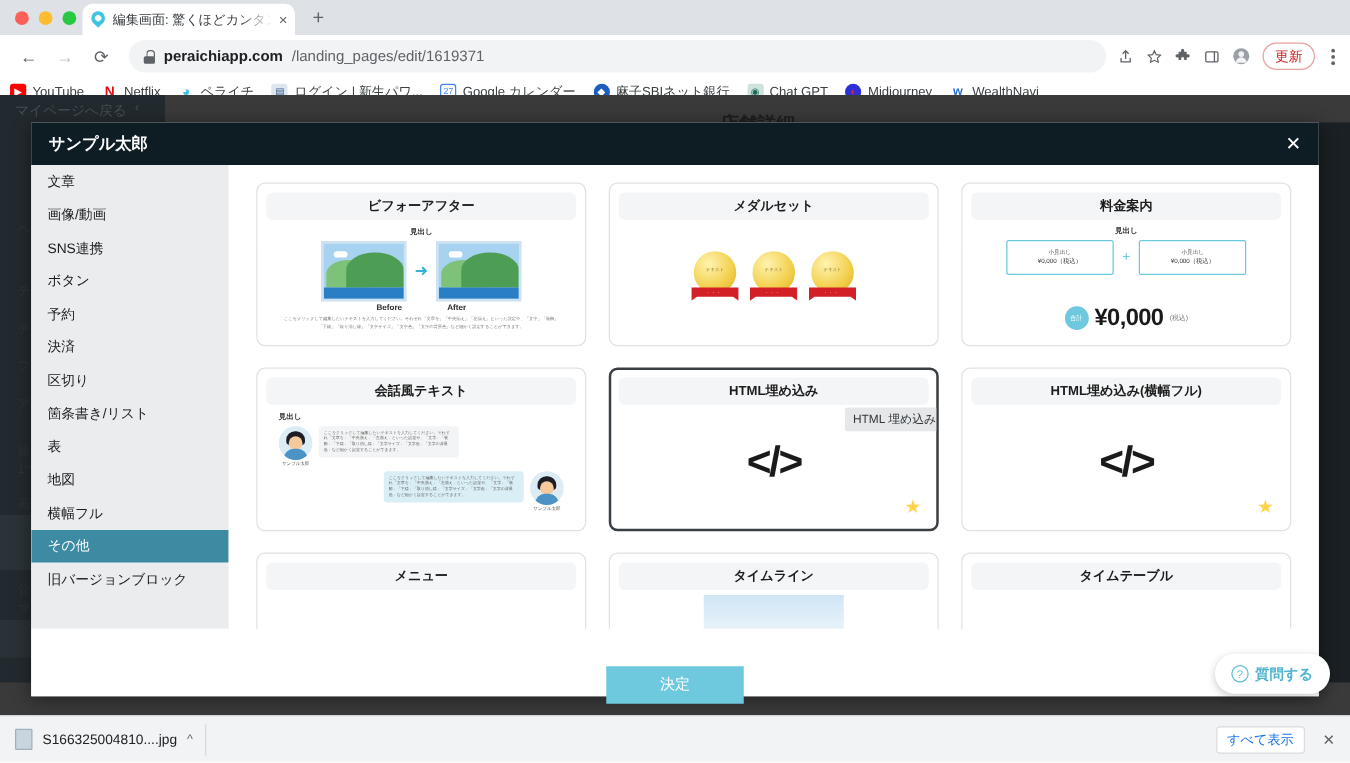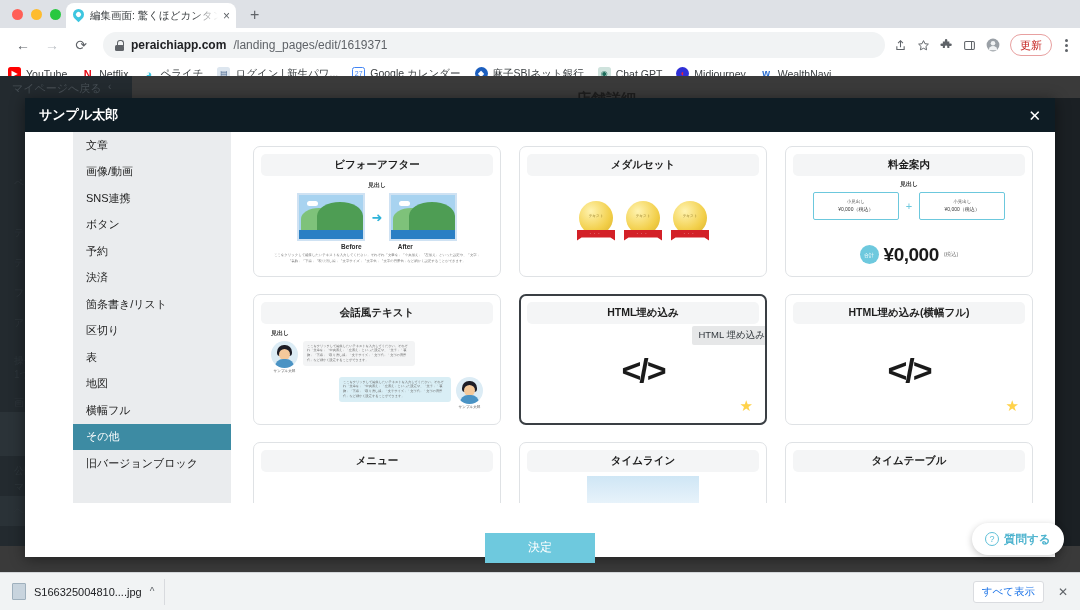--- a/index.html
+++ b/index.html
@@ -76,21 +76,21 @@
   .bg-ghost { position:absolute; font-size:10px; color:#2e363b; white-space:nowrap; }
   .bg-block { position:absolute; background:#2b3338; }
 
   
   .modal { position:absolute; left:25px; top:98px; width:1030px; height:459px;
     background:#fff; box-shadow:0 2px 14px rgba(0,0,0,.45); display:flex; flex-direction:column; }
   .modal-header { height:34px; background:#0e1c24; color:#fff; display:flex; align-items:center;
     padding:0 14px; flex:0 0 34px; }
   .modal-title { font-size:13px; font-weight:bold; }
   .modal-close { margin-left:auto; font-size:15px; cursor:pointer; line-height:1; }
-  .modal-body { flex:1; display:flex; min-height:0;padding-left:48px; }
+  .modal-body { flex:1; display:flex; min-height:0; }
 
   .cat-list { width:158px; background:#eaecee; flex:0 0 158px; overflow:hidden; }
   .cat-item { height:26.5px; display:flex; align-items:center; padding-left:13px;
     font-size:11px; color:#1c1c1c; cursor:pointer; }
   .cat-item.active { background:#3d8ba3; color:#fff; }
 
   .gallery { flex:1; background:#fff; padding:14px 22px 0 22px; overflow:hidden; position:relative; }
   .grid { display:grid; grid-template-columns:repeat(3,1fr); gap:17px 18px; }
   .card { border:1px solid #dfe2e5; border-radius:7px; background:#fff; padding:7px;
     height:131px; cursor:pointer; position:relative; overflow:hidden; }
@@ -337,24 +337,24 @@
         <div class="cat-item">
             <span>ボタン</span>
           </div>
         <div class="cat-item">
             <span>予約</span>
           </div>
         <div class="cat-item">
             <span>決済</span>
           </div>
         <div class="cat-item">
+            <span>区切り</span>
+          </div>
+        <div class="cat-item">
             <span>箇条書き/リスト</span>
-          </div>
-        <div class="cat-item">
-            <span>区切り</span>
           </div>
         <div class="cat-item">
             <span>表</span>
           </div>
         <div class="cat-item">
             <span>地図</span>
           </div>
         <div class="cat-item">
             <span>横幅フル</span>
           </div>

